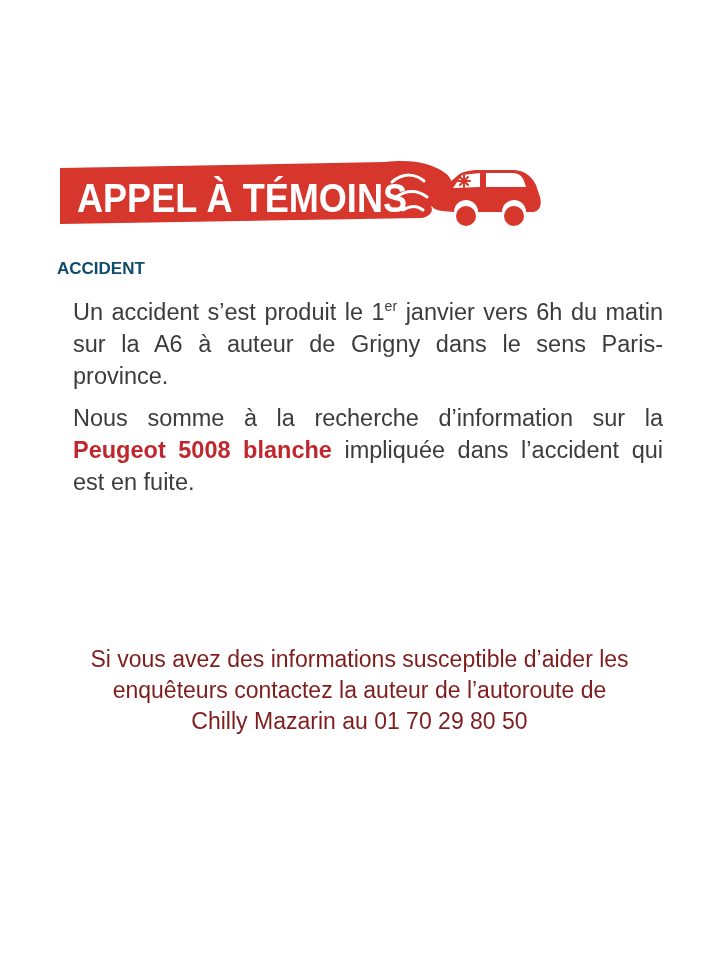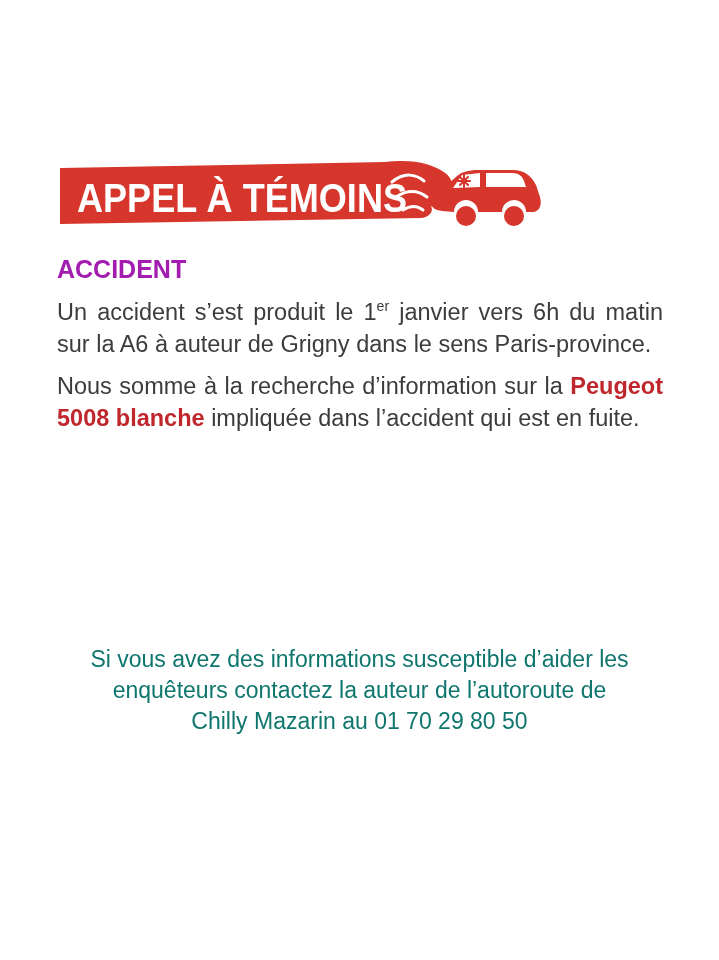--- a/index.html
+++ b/index.html
@@ -27,27 +27,27 @@
   
   .content {
     position: absolute;
     left: 57px;
     top: 255px;
     width: 606px;
     color: #3c3c3c;
   }
   .heading {
     margin: 0 0 13px 0;
-    font-size: 25px;
+    font-size: 17px;
     line-height: 28px;
     font-weight: 700;
-    color: #a21caf;
+    color: #0c4a6e;
   }
   .para {
-    margin: 0 0 10px 0;
+    margin: 0 0 10px 16px;
     font-size: 23.5px;
     line-height: 32px;
     text-align: justify;
     font-weight: 400;
   }
   .para .hl {
     color: #c0272d;
     font-weight: 700;
   }
   .para sup {
@@ -55,21 +55,21 @@
     line-height: 0;
     vertical-align: super;
   }
   
   .footer {
     position: absolute;
     left: 0;
     top: 644px;
     width: 719px;
     text-align: center;
-    color: #0f766e;
+    color: #7f1d1d;
     font-size: 23px;
     line-height: 31px;
     font-weight: 400;
   }
 </style>
 </head>
 <body>
 
 <div class="page">
 

